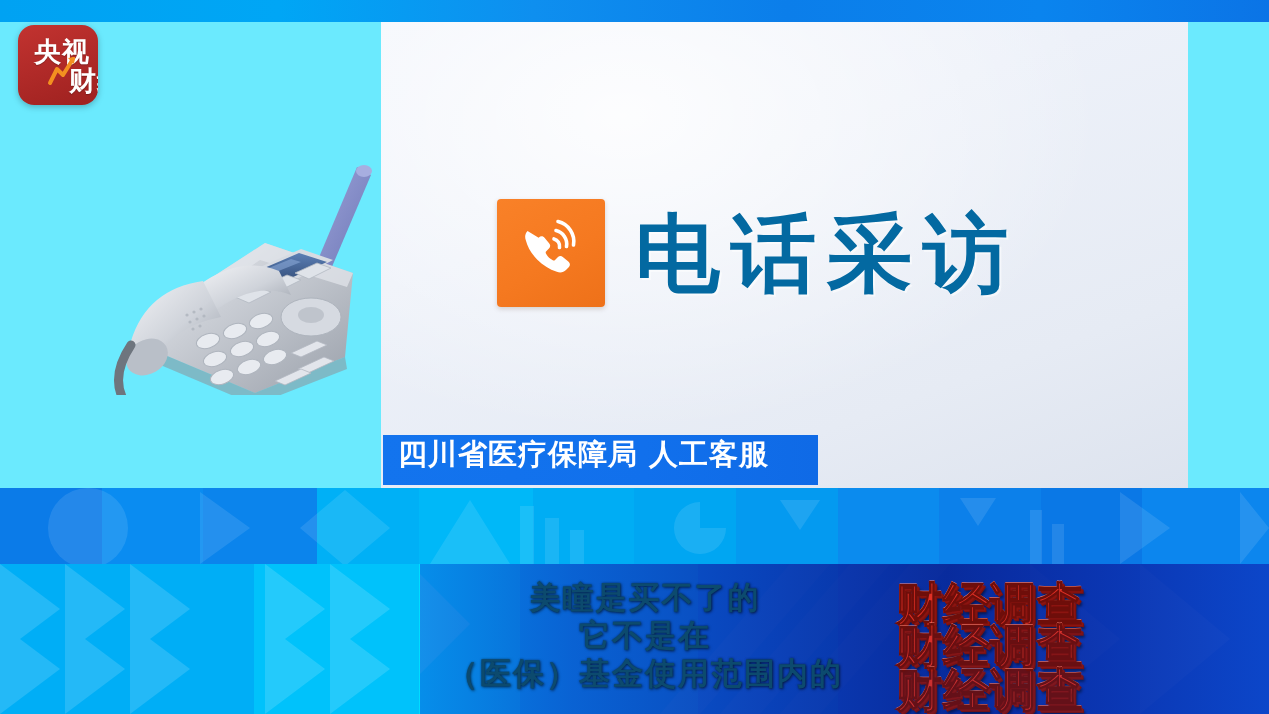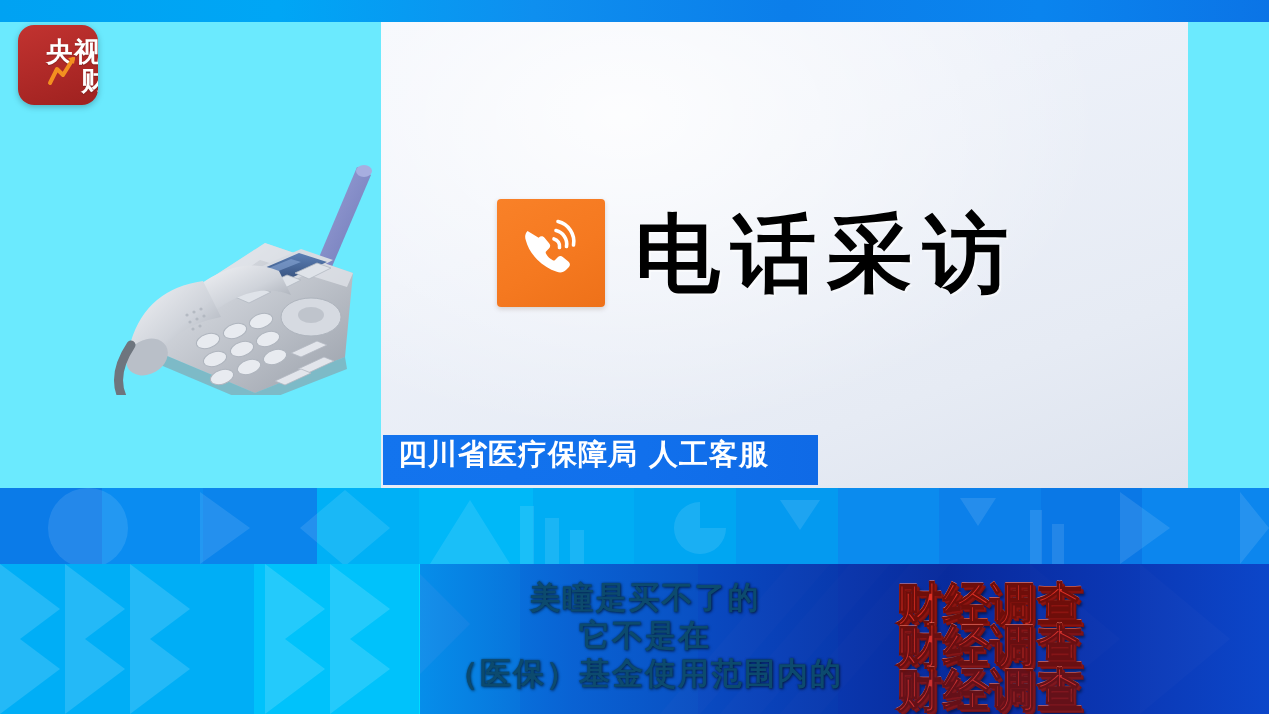--- a/index.html
+++ b/index.html
@@ -47,21 +47,21 @@
     display:flex; align-items:center; gap:30px;
   }
   .call-badge {
     width:108px; height:108px; border-radius:4px;
     background:linear-gradient(150deg,#F98128 0%,#F57920 55%,#EE7119 100%);
     display:flex; align-items:center; justify-content:center;
     box-shadow:0 2px 5px rgba(80,40,0,.18);
     flex:0 0 auto;
   }
   .headline-text {
-    font-size:85px; font-weight:bold; color:#000000;
+    font-size:85px; font-weight:bold; color:#0369a1;
     letter-spacing:11px; line-height:1;
     white-space:nowrap;
     text-shadow:2px 2px 0 rgba(255,255,255,.55);
     font-family:"DejaVu Sans","Liberation Sans",sans-serif;
   }
 
   
   .caption-bar {
     position:absolute; left:383px; top:435px; width:435px; height:50px;
     background:linear-gradient(90deg,#1374EE 0%,#1170EC 60%,#0F6AE6 100%);
@@ -154,21 +154,21 @@
 
   
   .cctv-logo {
     position:absolute; left:18px; top:25px; width:80px; height:80px;
     border-radius:16px;
     background:linear-gradient(160deg,#C23330 0%,#B02A28 50%,#9E211F 100%);
     box-shadow:0 2px 6px rgba(0,0,0,.25);
     overflow:hidden;
   }
   .cctv-logo .ln {
-    position:absolute; left:16px; width:100%; text-align:center;
+    position:absolute; left:4px; width:100%; text-align:center;
     color:#FFFFFF; font-weight:bold; font-size:27px; line-height:27px;
     letter-spacing:1px;
     font-family:"DejaVu Sans","Liberation Sans",sans-serif;
     text-shadow:0 1px 1px rgba(0,0,0,.25);
   }
   .cctv-logo .ln1 { top:13px; }
   .cctv-logo .ln2 { top:42px;margin-left:35px; }
 </style>
 </head>
 <body>

